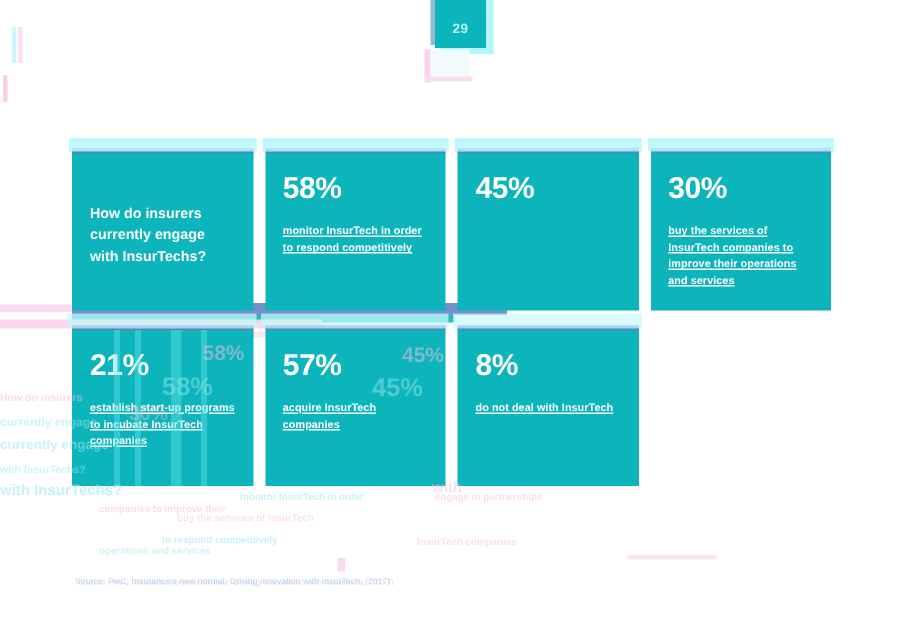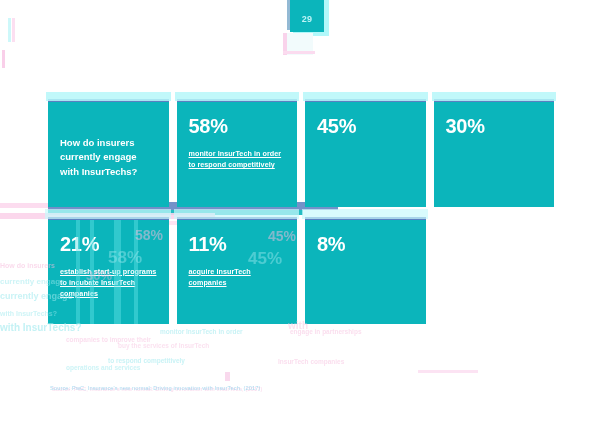--- a/index.html
+++ b/index.html
@@ -227,39 +227,41 @@
     <div class="pct">58%</div>
     <div class="desc">monitor InsurTech in order to respond competitively</div>
   </div>
 
   <div class="card">
     <div class="pct">45%</div>
   </div>
 
   <div class="card">
     <div class="pct">30%</div>
+    <div class="desc">buy the services of InsurTech companies to improve their operations and services</div>
   </div>
 
   <div class="card row2">
     <div class="vstripe" style="left:28px"></div>
     <div class="vstripe" style="left:42px"></div>
     <div class="vstripe" style="left:66px;width:7px"></div>
     <div class="vstripe" style="left:86px"></div>
     <div class="pct">21%</div>
     <div class="desc">establish start-up programs to incubate InsurTech companies</div>
   </div>
 
 
   <div class="card row2">
-    <div class="pct">11%</div>
+    <div class="pct">57%</div>
     <div class="desc">acquire InsurTech companies</div>
   </div>
 
   <div class="card row2">
     <div class="pct">8%</div>
+    <div class="desc">do not deal with InsurTech</div>
   </div>
 
 </div>
 
 <div class="ghost pinkish" style="left:0px;  top:262px; font-size:7px;  opacity:.55;">How do insurers</div>
 <div class="ghost cyanish" style="left:0px;  top:277px; font-size:8px;  opacity:.5;">currently engage</div>
 <div class="ghost cyanish" style="left:0px;  top:291px; font-size:9px;  opacity:.55;">currently engage</div>
 <div class="ghost cyanish" style="left:0px;  top:310px; font-size:7px;  opacity:.5;">with InsurTechs?</div>
 <div class="ghost cyanish" style="left:0px;  top:322px; font-size:10px; opacity:.6;">with InsurTechs?</div>
 

